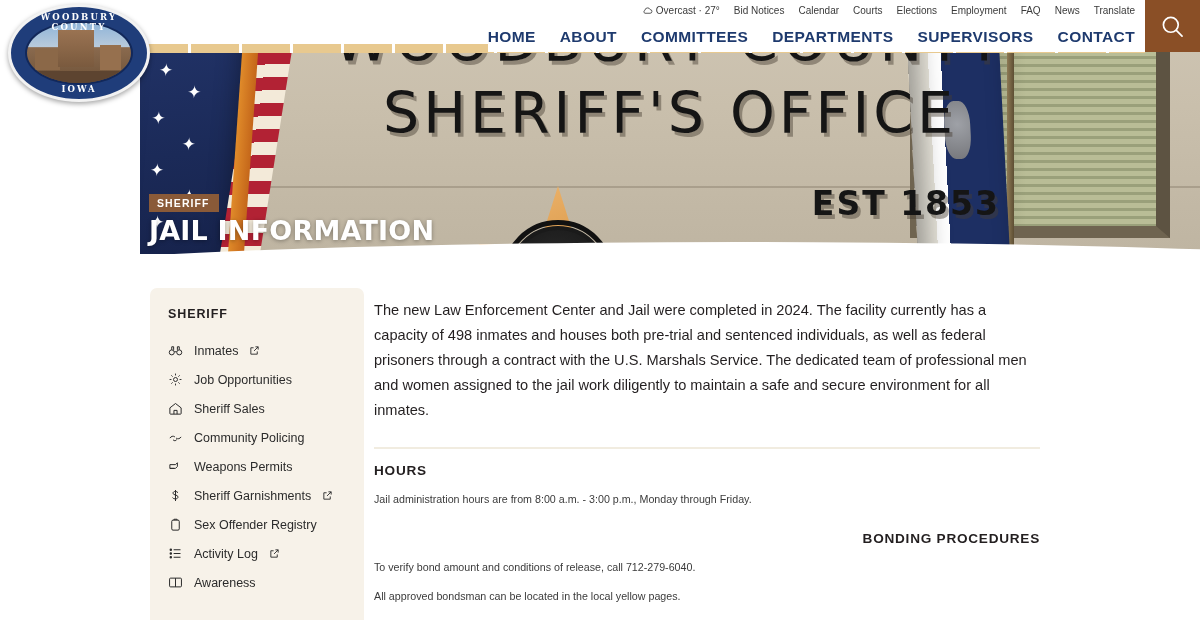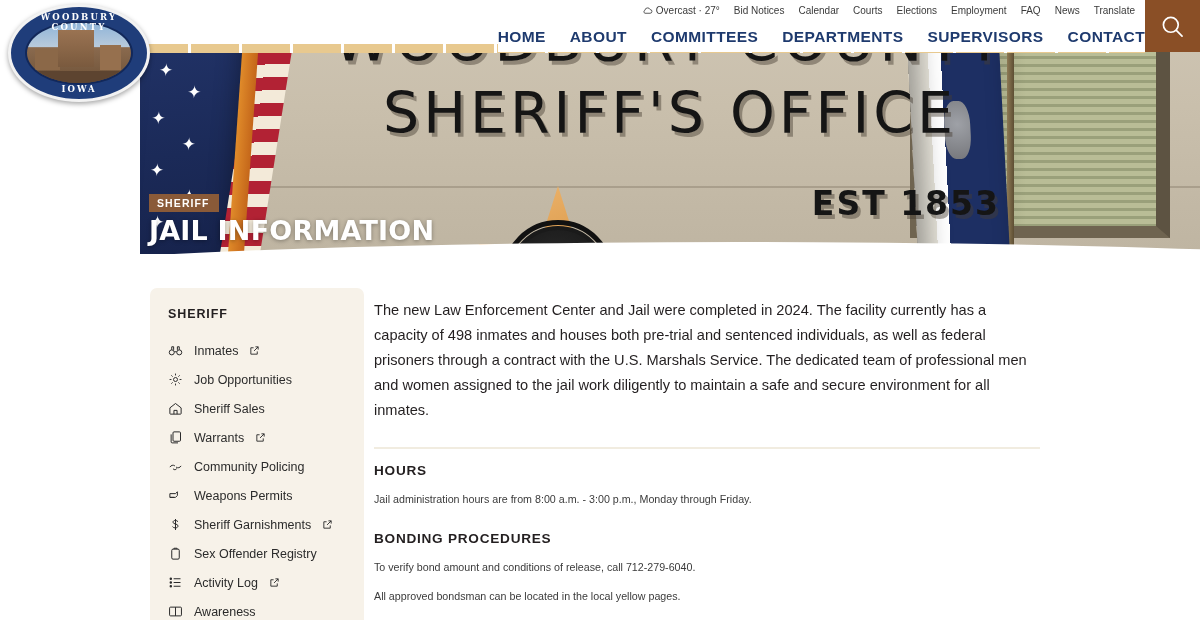--- a/index.html
+++ b/index.html
@@ -135,21 +135,21 @@
     font-size:10px; color:#3a3a3a; background:#fff; padding:0 10px 0 0;
     z-index:30;
   }
   #utility-bar a, #utility-bar span.link { color:#3a3a3a; text-decoration:none; white-space:nowrap; }
   .weather { display:flex; align-items:center; gap:3px; white-space:nowrap; }
 
   
   #main-nav {
     position:absolute; right:55px; top:22px; height:30px;
     display:flex; align-items:center; gap:24px;
-    background:#fff; z-index:30;
+    background:#fff; padding-right:10px; z-index:30;
   }
   #main-nav .navitem {
     color:#1e3a6e; font-weight:bold; font-size:15.5px; letter-spacing:.4px;
     text-decoration:none; white-space:nowrap;
   }
 
   
   #search-button{
     position:absolute; right:0; top:0; width:55px; height:52px;
     background:#8a4f26; display:flex; align-items:center; justify-content:center;
@@ -248,21 +248,21 @@
   
   #content{
     position:absolute; left:374px; top:298px; width:666px; z-index:10;
   }
   #intro{ font-size:14.6px; line-height:1.72; color:#231f20; }
   .divider{ height:2px; background:#f1ece0; margin:24px 0 14px; }
   .sec-head{
     font-size:13.6px; font-weight:bold; letter-spacing:.75px;
     color:#231f20; margin:12px 0 13px;
   }
-  .sec-head.spaced{ margin-top:22px; }
+  .sec-head.spaced{ margin-top:22px;text-align:right; }
   .body-p{ font-size:10.7px; line-height:1.62; color:#3b3b3b; margin-bottom:12px; }
 </style>
 </head>
 <body>
 
 <div id="hero-region">
 
   <div class="hero-photo">
     <div class="wall-seam"></div>
 
@@ -388,32 +388,20 @@
   <a href="#" class="side-item">
     <span class="side-icon">
       <svg width="15" height="15" viewBox="0 0 24 24" fill="none" stroke="#2b2b2b" stroke-width="1.6">
         <path d="M3 11l9-7 9 7v9a1 1 0 0 1-1 1H4a1 1 0 0 1-1-1z"></path>
           <path d="M9.5 21v-6h5v6"></path>
       </svg>
     </span>
     <span class="side-label">Sheriff Sales</span>
   </a>
 
-  <a href="#" class="side-item">
-    <span class="side-icon">
-      <svg width="15" height="15" viewBox="0 0 24 24" fill="none" stroke="#2b2b2b" stroke-width="1.6">
-        <rect x="8" y="3" width="12" height="15" rx="1.6"></rect>
-          <path d="M5 7v12a1.6 1.6 0 0 0 1.6 1.6H16"></path>
-      </svg>
-    </span>
-    <span class="side-label">Warrants</span>
-    <svg class="ext-icon" viewBox="0 0 24 24" fill="none" stroke="#2b2b2b" stroke-width="2">
-      <path d="M14 4h6v6M20 4l-9 9M18 14v6H4V6h6"></path>
-    </svg>
-  </a>
 
   <a href="#" class="side-item">
     <span class="side-icon">
       <svg width="15" height="15" viewBox="0 0 24 24" fill="none" stroke="#2b2b2b" stroke-width="1.6">
         <path d="M3 13c2-3 5-4 8-2M21 11c-2 3-5 4-8 2"></path>
           <path d="M8 15.5c1.6 2 4.2 2.4 6-.2"></path>
       </svg>
     </span>
     <span class="side-label">Community Policing</span>
   </a>

